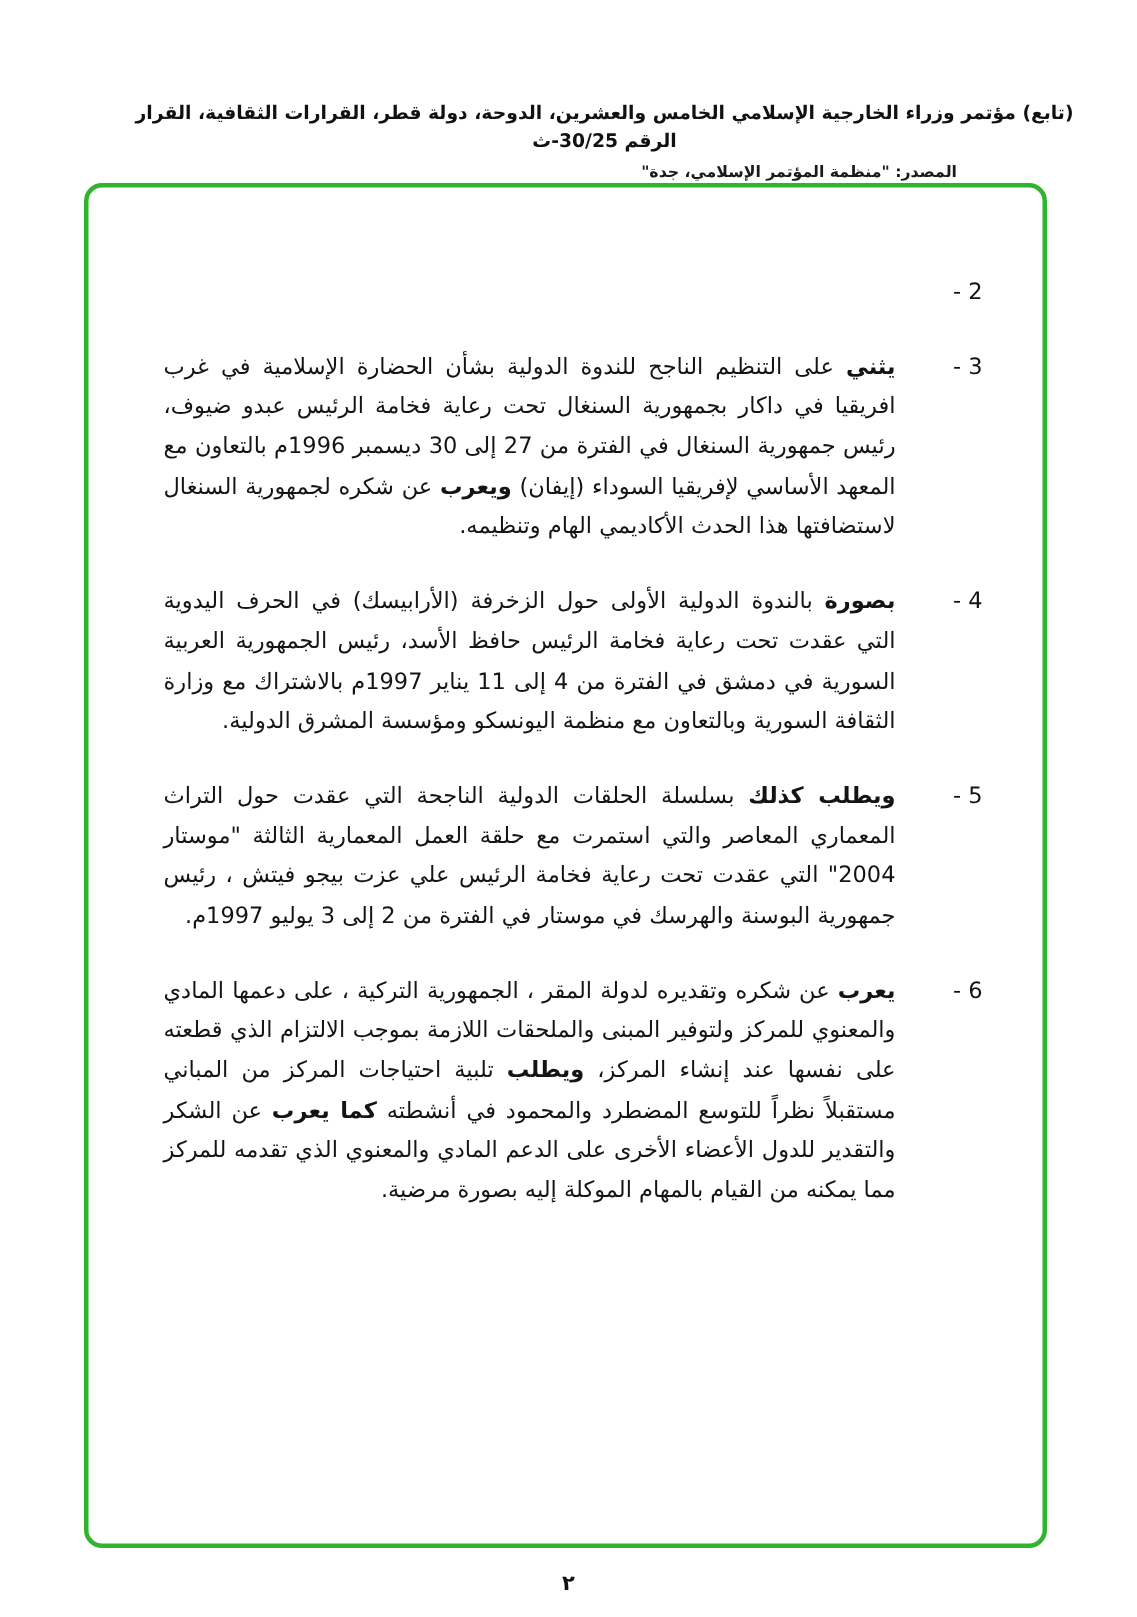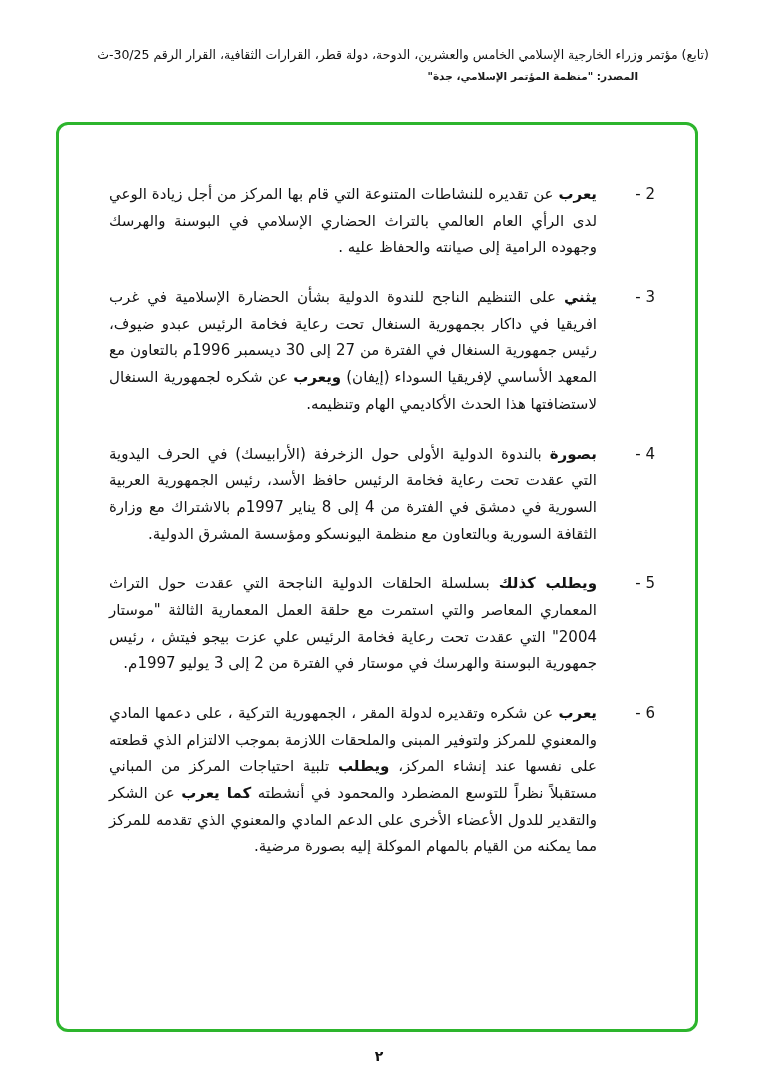--- a/index.html
+++ b/index.html
@@ -7,23 +7,23 @@
     position:relative;
     width:758px;height:1078px;
     margin:0 auto;
     background:#ffffff;
     font-family:"DejaVu Sans", sans-serif;
     direction:rtl;
     overflow:hidden;
     box-sizing:border-box;
   }
   .header{
-    padding:46px 40px 0 40px;
+    padding:66px 40px 0 40px;
     text-align:center;
-    font-weight:normal;
+    font-weight:bold;
     font-size:12.5px;
     line-height:1.5;
     color:#111111;
     margin-left:48px;
   }
   .source-line{
     font-size:10.5px;
     font-weight:bold;
     color:#1a1a1a;
     text-align:right;
@@ -78,31 +78,30 @@
 
   <div class="header">
     <div>(تابع) مؤتمر وزراء الخارجية الإسلامي الخامس والعشرين، الدوحة، دولة قطر، القرارات الثقافية، القرار الرقم 30/25-ث</div>
   </div>
   <div class="source-line">المصدر:  "منظمة المؤتمر الإسلامي، جدة"</div>
 
   <div class="green-box">
 
     <div class="para">
       <div class="para-marker">2 -</div>
-      <div class="para-text"><span class="bold">يعرب</span><span> عن تقديره للنشاطات المتنوعة التي قام بها  المركز من أجل زيادة الوعي لدى الرأي العام العالمي بالتراث الحضاري الإسلامي في البوسنة والهرسك وجهوده الرامية إلى صيانته والحفاظ عليه .</span></div>
     </div>
 
     <div class="para">
       <div class="para-marker">3 -</div>
       <div class="para-text"><span class="bold">يثني</span><span> على التنظيم الناجح للندوة الدولية بشأن الحضارة الإسلامية في غرب افريقيا في داكار بجمهورية السنغال تحت رعاية فخامة الرئيس عبدو ضيوف، رئيس جمهورية السنغال في الفترة من 27 إلى 30 ديسمبر 1996م بالتعاون مع المعهد الأساسي لإفريقيا السوداء (إيفان) </span><span class="bold">ويعرب</span><span> عن شكره لجمهورية السنغال لاستضافتها هذا الحدث الأكاديمي الهام وتنظيمه.</span></div>
     </div>
 
     <div class="para">
       <div class="para-marker">4 -</div>
-      <div class="para-text"><span class="bold">بصورة</span><span> بالندوة الدولية الأولى حول الزخرفة (الأرابيسك) في الحرف اليدوية التي عقدت تحت رعاية فخامة الرئيس حافظ الأسد، رئيس الجمهورية العربية السورية في دمشق في الفترة من 4 إلى 8 يناير 1997م بالاشتراك مع وزارة الثقافة السورية وبالتعاون مع منظمة اليونسكو ومؤسسة المشرق الدولية.</span></div>
+      <div class="para-text"><span class="bold">بصورة</span><span> بالندوة الدولية الأولى حول الزخرفة (الأرابيسك) في الحرف اليدوية التي عقدت تحت رعاية فخامة الرئيس حافظ الأسد، رئيس الجمهورية العربية السورية في دمشق في الفترة من 4 إلى 11 يناير 1997م بالاشتراك مع وزارة الثقافة السورية وبالتعاون مع منظمة اليونسكو ومؤسسة المشرق الدولية.</span></div>
     </div>
 
     <div class="para">
       <div class="para-marker">5 -</div>
       <div class="para-text"><span class="bold">ويطلب كذلك</span><span> بسلسلة الحلقات الدولية الناجحة التي عقدت حول التراث المعماري المعاصر والتي استمرت مع حلقة العمل المعمارية الثالثة "موستار 2004" التي عقدت تحت رعاية فخامة الرئيس علي عزت بيجو فيتش ، رئيس جمهورية البوسنة والهرسك في موستار في الفترة من 2 إلى 3 يوليو 1997م.</span></div>
     </div>
 
     <div class="para">
       <div class="para-marker">6 -</div>
       <div class="para-text"><span class="bold">يعرب</span><span> عن شكره وتقديره لدولة المقر ، الجمهورية التركية ، على دعمها المادي والمعنوي للمركز ولتوفير المبنى والملحقات اللازمة بموجب الالتزام الذي قطعته على نفسها عند إنشاء المركز، </span><span class="bold">ويطلب</span><span> تلبية احتياجات المركز من المباني مستقبلاً نظراً للتوسع المضطرد والمحمود في أنشطته </span><span class="bold">كما يعرب</span><span> عن الشكر والتقدير للدول الأعضاء الأخرى على الدعم المادي والمعنوي الذي تقدمه للمركز مما يمكنه من القيام بالمهام الموكلة إليه بصورة مرضية.</span></div>

